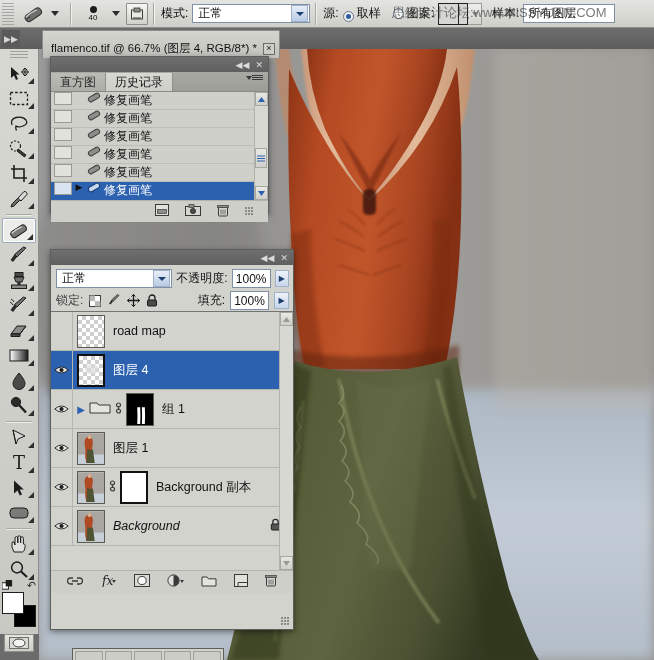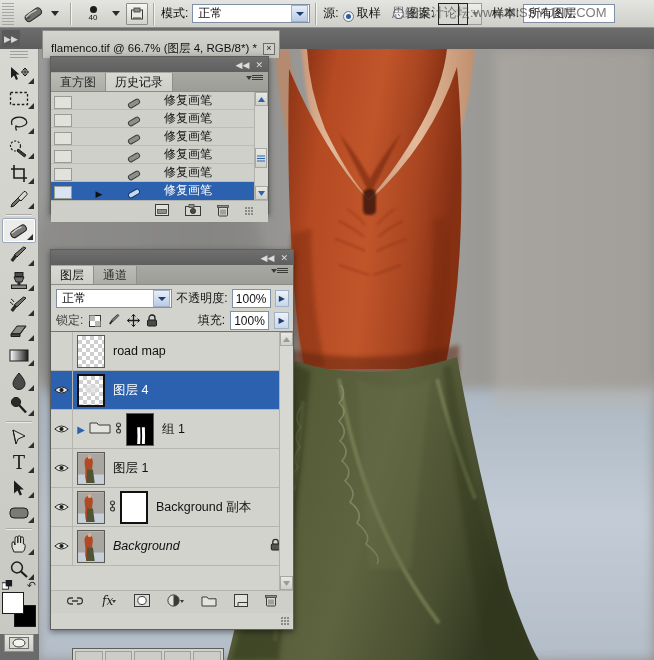--- a/index.html
+++ b/index.html
@@ -145,22 +145,22 @@
   }
   .ptab.sel{ background:linear-gradient(#d9d9d4,#cfcfca); color:#111; }
   .panel-menu{ position:absolute;right:5px;top:3px;display:flex;flex-direction:column;gap:1px; }
   .panel-menu i{ display:block;width:11px;height:1px;background:#3a3a3a;}
   .panel-menu .pm-tri{width:0;height:0;border-left:3px solid transparent;border-right:3px solid transparent;
      border-top:4px solid #3a3a3a;position:absolute;left:-6px;top:1px;}
 
   
   .hist-list{ background:#d0d0cb; }
   .hist-row{
-    height:18px; display:flex; align-items:flex-end;
-    border-bottom:1px solid #bdbdb8; font-size:12px; color:#111;gap:20px;
+    height:18px; display:flex; align-items:flex-start;
+    border-bottom:1px solid #bdbdb8; font-size:12px; color:#111;
   }
   .hist-row.sel{ background:#2c61b0; color:#fff; border-bottom:1px solid #2c61b0;}
   .hist-cb{ width:18px;height:13px;border:1px solid #9a9a96;background:#e2e2dd;margin:0 2px 0 3px;flex:none;}
   .hist-row.sel .hist-cb{background:#d9e3f2;}
   .hist-ptr{ width:10px;flex:none;color:#111;font-size:9px;text-align:center;}
   .hist-ico{ width:20px;flex:none;display:flex;align-items:center;justify-content:center;}
   .hist-foot{ height:22px;background:#cfcfca;border-top:1px solid #b4b4af;display:flex;align-items:center;
      justify-content:flex-end;gap:16px;padding-right:14px;}
 
   .scrollbar{
@@ -691,30 +691,20 @@
           </svg></span>
       <span class="resize-grip"></span>
     </div>
   </div>
 
   <div class="panel" style="left:50px;top:249px;width:244px;height:381px">
     <div class="panel-bar">
       <span>◀◀</span>
       <span>✕</span>
     </div>
-    <div class="panel-tabs">
-      <div class="ptab sel">图层</div>
-      <div class="ptab">通道</div>
-      <div class="panel-menu">
-        <span class="pm-tri"></span>
-          <i></i>
-          <i></i>
-          <i></i>
-      </div>
-    </div>
 
     <div class="lp-row1">
       <div class="combo" style="width:122px">
         <span>正常</span>
         <span class="arrowbox">
             <span class="chev"></span>
           </span>
       </div>
       <span style="font-size:12px;color:#111;white-space:nowrap">不透明度:</span>
       <div class="sample-box" style="width:39px;justify-content:center">

